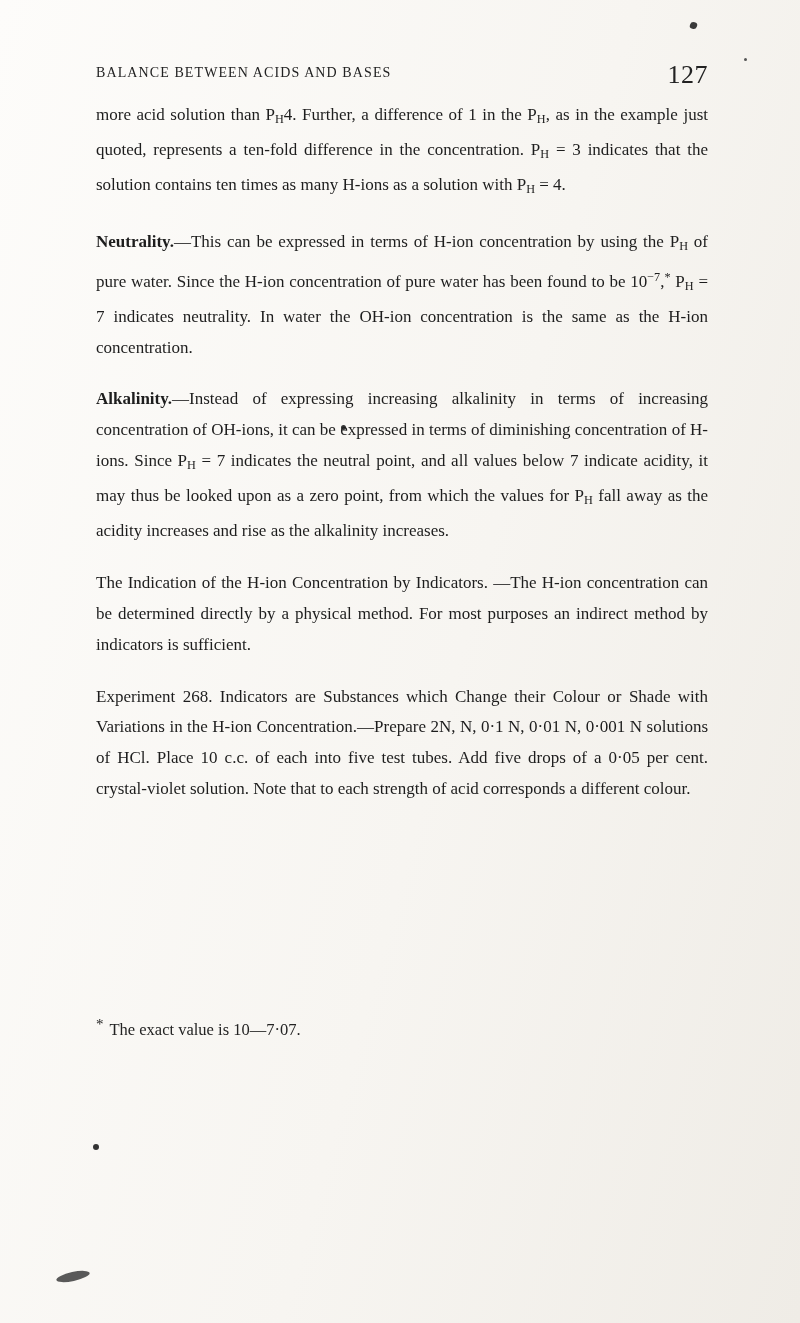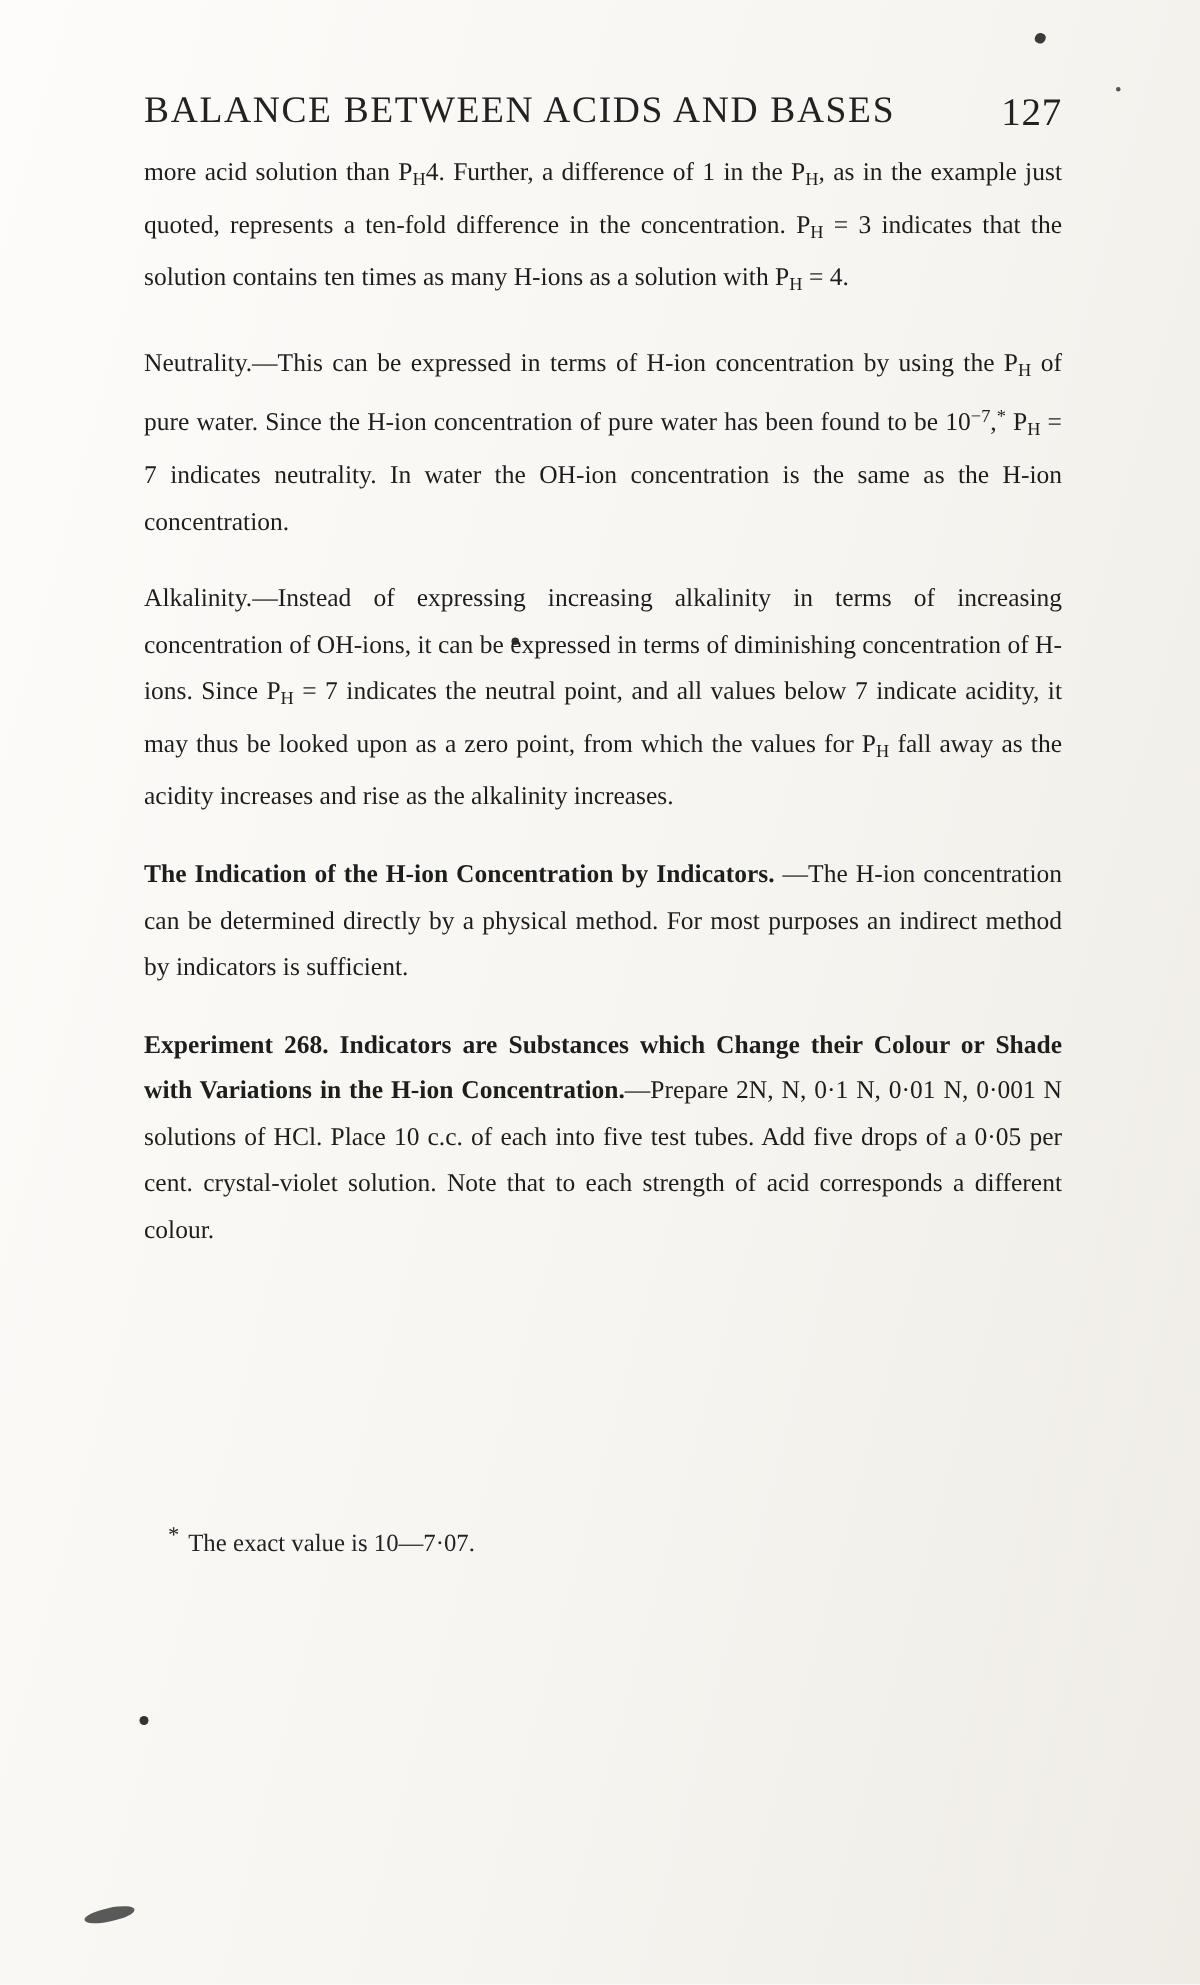--- a/index.html
+++ b/index.html
@@ -35,21 +35,21 @@
     left: 0;
     width: 612px;
     font-size: 19.5px;
     letter-spacing: 0.9px;
     color: #222;
     font-family: "Liberation Serif", serif;
   }
   .running-head .rh-title {
     font-variant: small-caps;
     text-transform: uppercase;
-    font-size: 25px;
+    font-size: 14px;
     letter-spacing: 1.1px;
   }
   .running-head .rh-page {
     float: right;
     font-size: 26px;
     letter-spacing: 0.5px;
   }
   .body-text {
     position: absolute;
     top: 100px;
@@ -71,29 +71,29 @@
   .sub {
     font-size: 0.72em;
     vertical-align: -0.28em;
     letter-spacing: 0;
   }
   .sup {
     font-size: 0.72em;
     vertical-align: 0.46em;
   }
   .run-in {
-    font-weight: normal;
+    font-weight: bold;
   }
   .heading-block {
-    font-weight: bold;
+    font-weight: normal;
   }
   .footnote {
     position: absolute;
     top: 1013px;
-    left: 16px;
+    left: 0;
     width: 612px;
     font-size: 16.5px;
     line-height: 22px;
     color: #232323;
   }
   .footnote .fn-mark {
     font-size: 15px;
     vertical-align: 0.4em;
     margin-right: 6px;
   }

